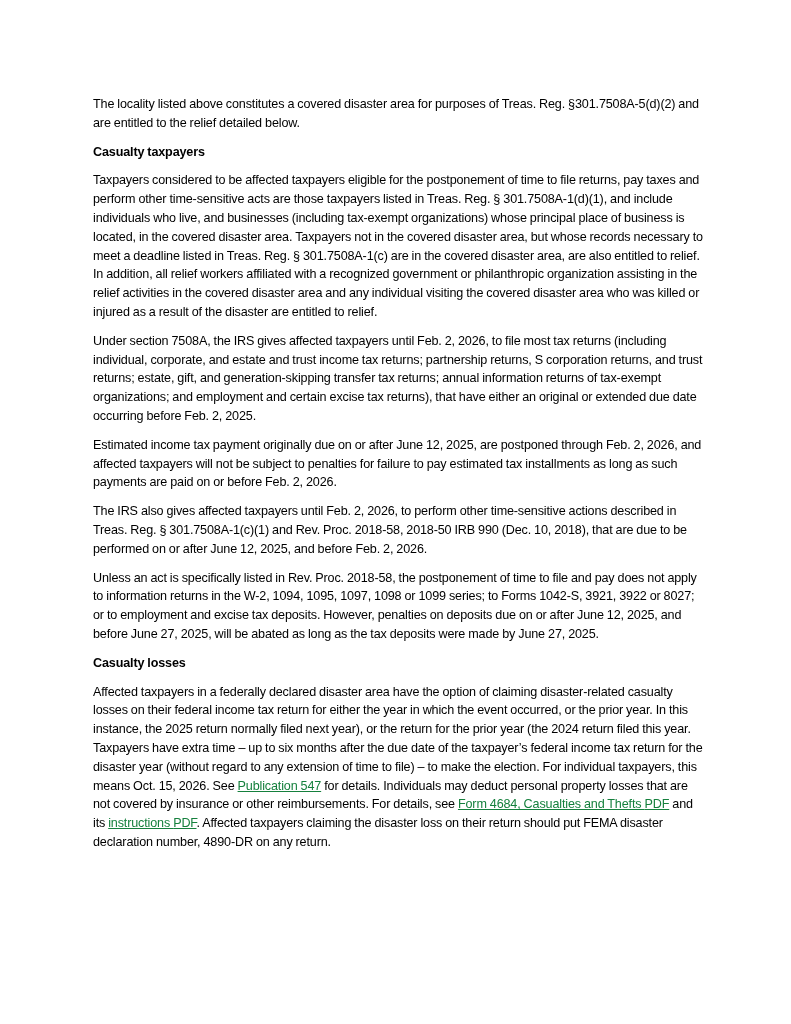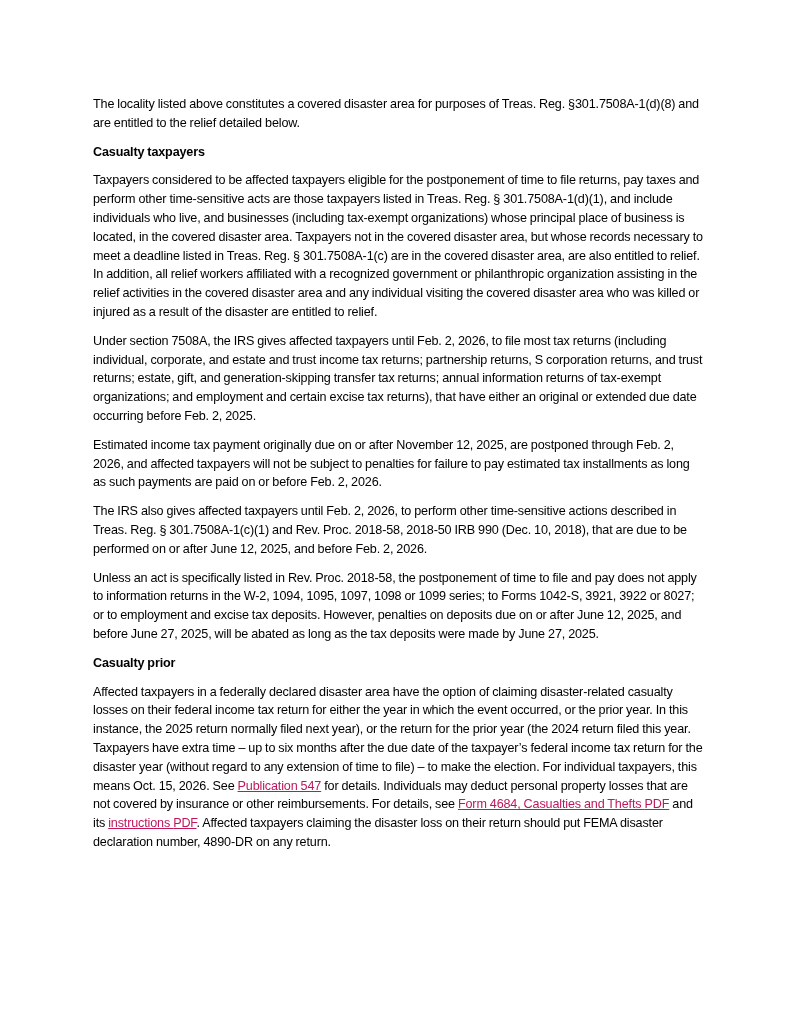--- a/index.html
+++ b/index.html
@@ -24,33 +24,33 @@
     .page p {
       margin: 0 0 10px 0;
     }
     .page h2 {
       margin: 0 0 10px 0;
       font-size: 12.6px;
       font-weight: bold;
       line-height: 18.8px;
     }
     a.link {
-      color: #be185d;
+      color: #15803d;
       text-decoration: underline;
     }
     a.link b { font-weight: normal; }
   </style>
 </head>
 <body>
 
 <div class="page">
-  <p>The locality listed above constitutes a covered disaster area for purposes of Treas. Reg. §301.7508A-1(d)(8) and are entitled to the relief detailed below.</p>
+  <p>The locality listed above constitutes a covered disaster area for purposes of Treas. Reg. §301.7508A-5(d)(2) and are entitled to the relief detailed below.</p>
 
   <h2>Casualty taxpayers</h2>
   <p>Taxpayers considered to be affected taxpayers eligible for the postponement of time to file returns, pay taxes and perform other time-sensitive acts are those taxpayers listed in Treas. Reg. § 301.7508A-1(d)(1), and include individuals who live, and businesses (including tax-exempt organizations) whose principal place of business is located, in the covered disaster area. Taxpayers not in the covered disaster area, but whose records necessary to meet a deadline listed in Treas. Reg. § 301.7508A-1(c) are in the covered disaster area, are also entitled to relief. In addition, all relief workers affiliated with a recognized government or philanthropic organization assisting in the relief activities in the covered disaster area and any individual visiting the covered disaster area who was killed or injured as a result of the disaster are entitled to relief.</p>
   <p>Under section 7508A, the IRS gives affected taxpayers until Feb. 2, 2026, to file most tax returns (including individual, corporate, and estate and trust income tax returns; partnership returns, S corporation returns, and trust returns; estate, gift, and generation-skipping transfer tax returns; annual information returns of tax-exempt organizations; and employment and certain excise tax returns), that have either an original or extended due date occurring before Feb. 2, 2025.</p>
-  <p>Estimated income tax payment originally due on or after November 12, 2025, are postponed through Feb. 2, 2026, and affected taxpayers will not be subject to penalties for failure to pay estimated tax installments as long as such payments are paid on or before Feb. 2, 2026.</p>
+  <p>Estimated income tax payment originally due on or after June 12, 2025, are postponed through Feb. 2, 2026, and affected taxpayers will not be subject to penalties for failure to pay estimated tax installments as long as such payments are paid on or before Feb. 2, 2026.</p>
   <p>The IRS also gives affected taxpayers until Feb. 2, 2026, to perform other time-sensitive actions described in Treas. Reg. § 301.7508A-1(c)(1) and Rev. Proc. 2018-58, 2018-50 IRB 990 (Dec. 10, 2018), that are due to be performed on or after June 12, 2025, and before Feb. 2, 2026.</p>
   <p>Unless an act is specifically listed in Rev. Proc. 2018-58, the postponement of time to file and pay does not apply to information returns in the W-2, 1094, 1095, 1097, 1098 or 1099 series; to Forms 1042-S, 3921, 3922 or 8027; or to employment and excise tax deposits. However, penalties on deposits due on or after June 12, 2025, and before June 27, 2025, will be abated as long as the tax deposits were made by June 27, 2025.</p>
 
-  <h2>Casualty prior</h2>
+  <h2>Casualty losses</h2>
   <p><span>Affected taxpayers in a federally declared disaster area have the option of claiming disaster-related casualty losses on their federal income tax return for either the year in which the event occurred, or the prior year. In this instance, the 2025 return normally filed next year), or the return for the prior year (the 2024 return filed this year. Taxpayers have extra time – up to six months after the due date of the taxpayer’s federal income tax return for the disaster year (without regard to any extension of time to file) – to make the election. For individual taxpayers, this means Oct. 15, 2026. See </span><a class="link" href="#">Publication 547</a><span> for details. Individuals may deduct personal property losses that are not covered by insurance or other reimbursements. For details, see </span><a class="link" href="#"><span>Form 4684, Casualties and Thefts </span><b>PDF</b></a><span> and its </span><a class="link" href="#"><span>instructions </span><b>PDF</b></a><span>. Affected taxpayers claiming the disaster loss on their return should put FEMA disaster declaration number, 4890-DR on any return.</span></p>
 </div>
 
 </body></html>

